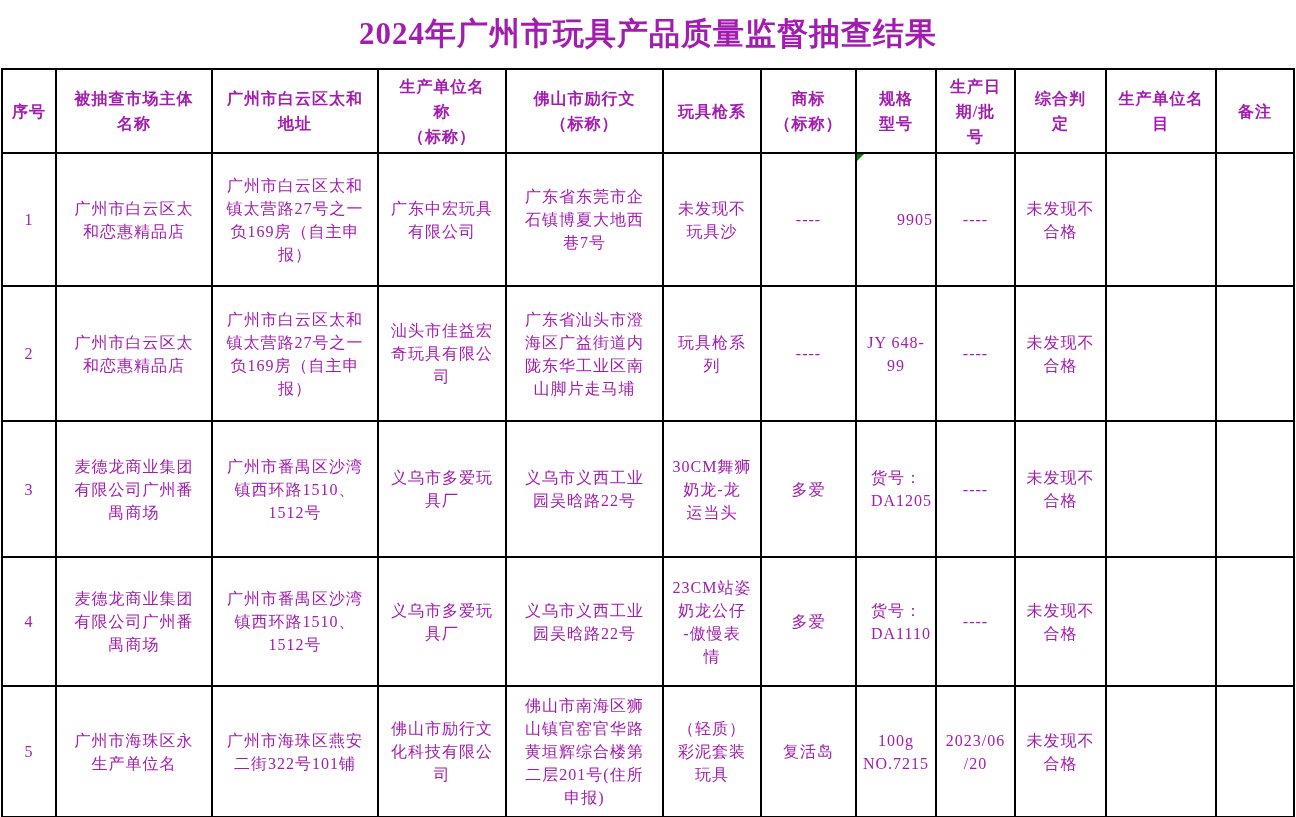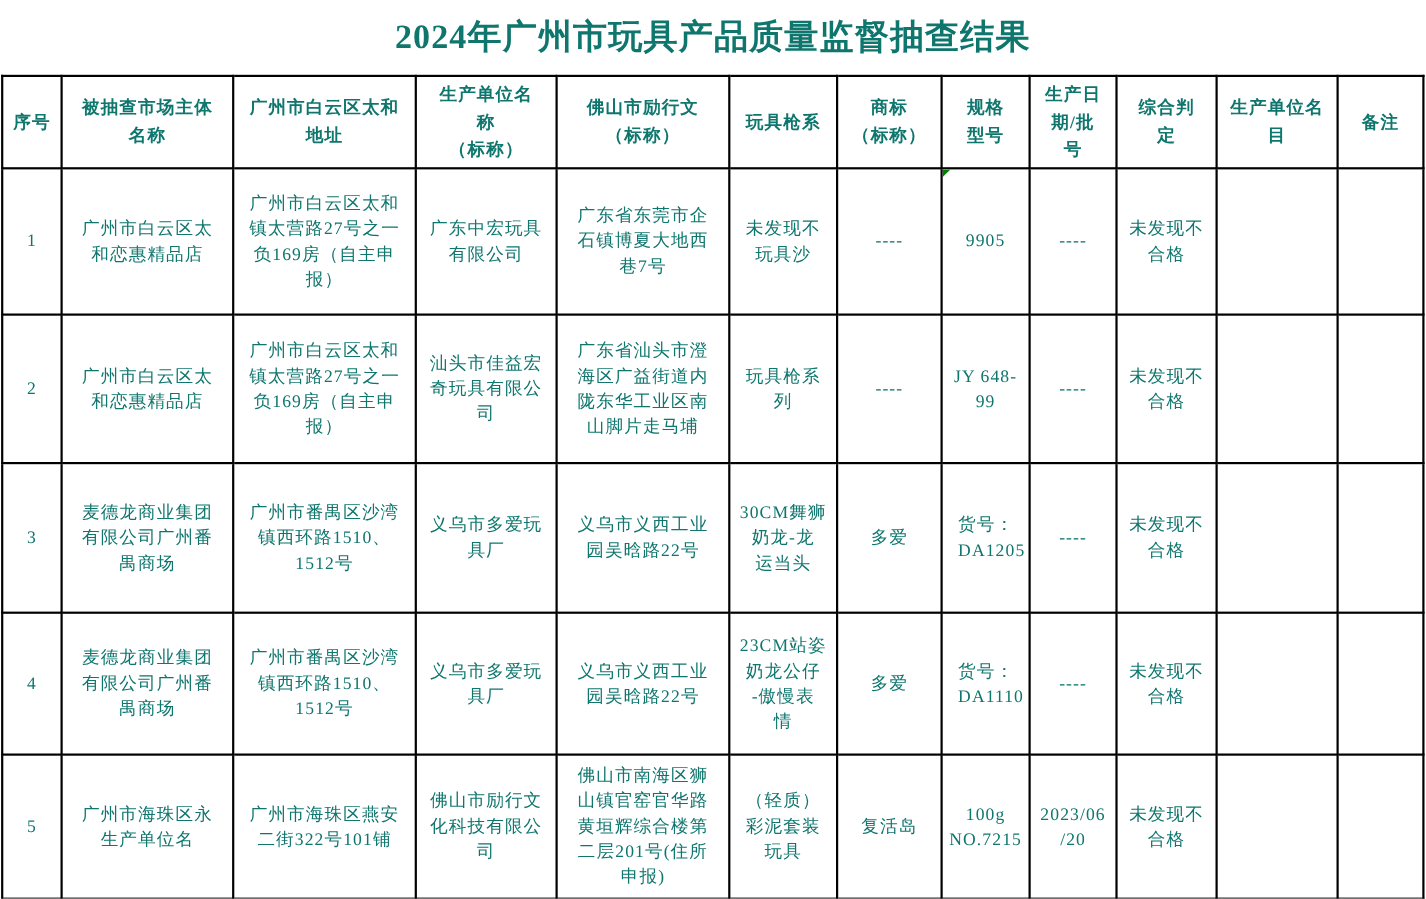--- a/index.html
+++ b/index.html
@@ -1,28 +1,28 @@
 <!DOCTYPE html>
 <html style="--marker-color: #008000;"><head>
 <meta charset="utf-8">
 <style>
   html,body{margin:0;padding:0;background:#fff;}
   .page{width:1296px;height:817px;background:#fff;overflow:hidden;
-        font-family:"Liberation Serif","DejaVu Serif",serif;color:#0f766e;}
+        font-family:"Liberation Serif","DejaVu Serif",serif;color:#a21caf;}
   .title{height:68px;display:flex;align-items:center;justify-content:center;
          font-size:31px;font-weight:bold;letter-spacing:1px;white-space:nowrap;}
   table.grid{border-collapse:collapse;table-layout:fixed;width:1292px;margin-left:1px;}
   .grid th,.grid td{border:2px solid #000;text-align:center;vertical-align:middle;
         white-space:pre-line;padding:0 2px;overflow:hidden;}
   .grid th{font-size:16px;font-weight:bold;line-height:25px;letter-spacing:1px;}
   .grid td{font-size:16px;line-height:23px;letter-spacing:1px;}
   tr.hdr{height:84px;}
   tr.r0{height:133px;} tr.r1{height:135px;} tr.r2{height:136px;}
   tr.r3{height:129px;} tr.r4{height:131px;}
-  td.rel{position:relative;}
+  td.rel{position:relative;text-align:right;}
   td.al{text-align:left;padding-left:14px;}
   .corner-marker{position:absolute;top:0;left:0;width:0;height:0;
         border-top:7px solid var(--marker-color,#008000);
         border-right:7px solid transparent;}
 </style>
 </head>
 <body>
 
 <div class="page">
   <div class="title">2024年广州市玩具产品质量监督抽查结果</div>

